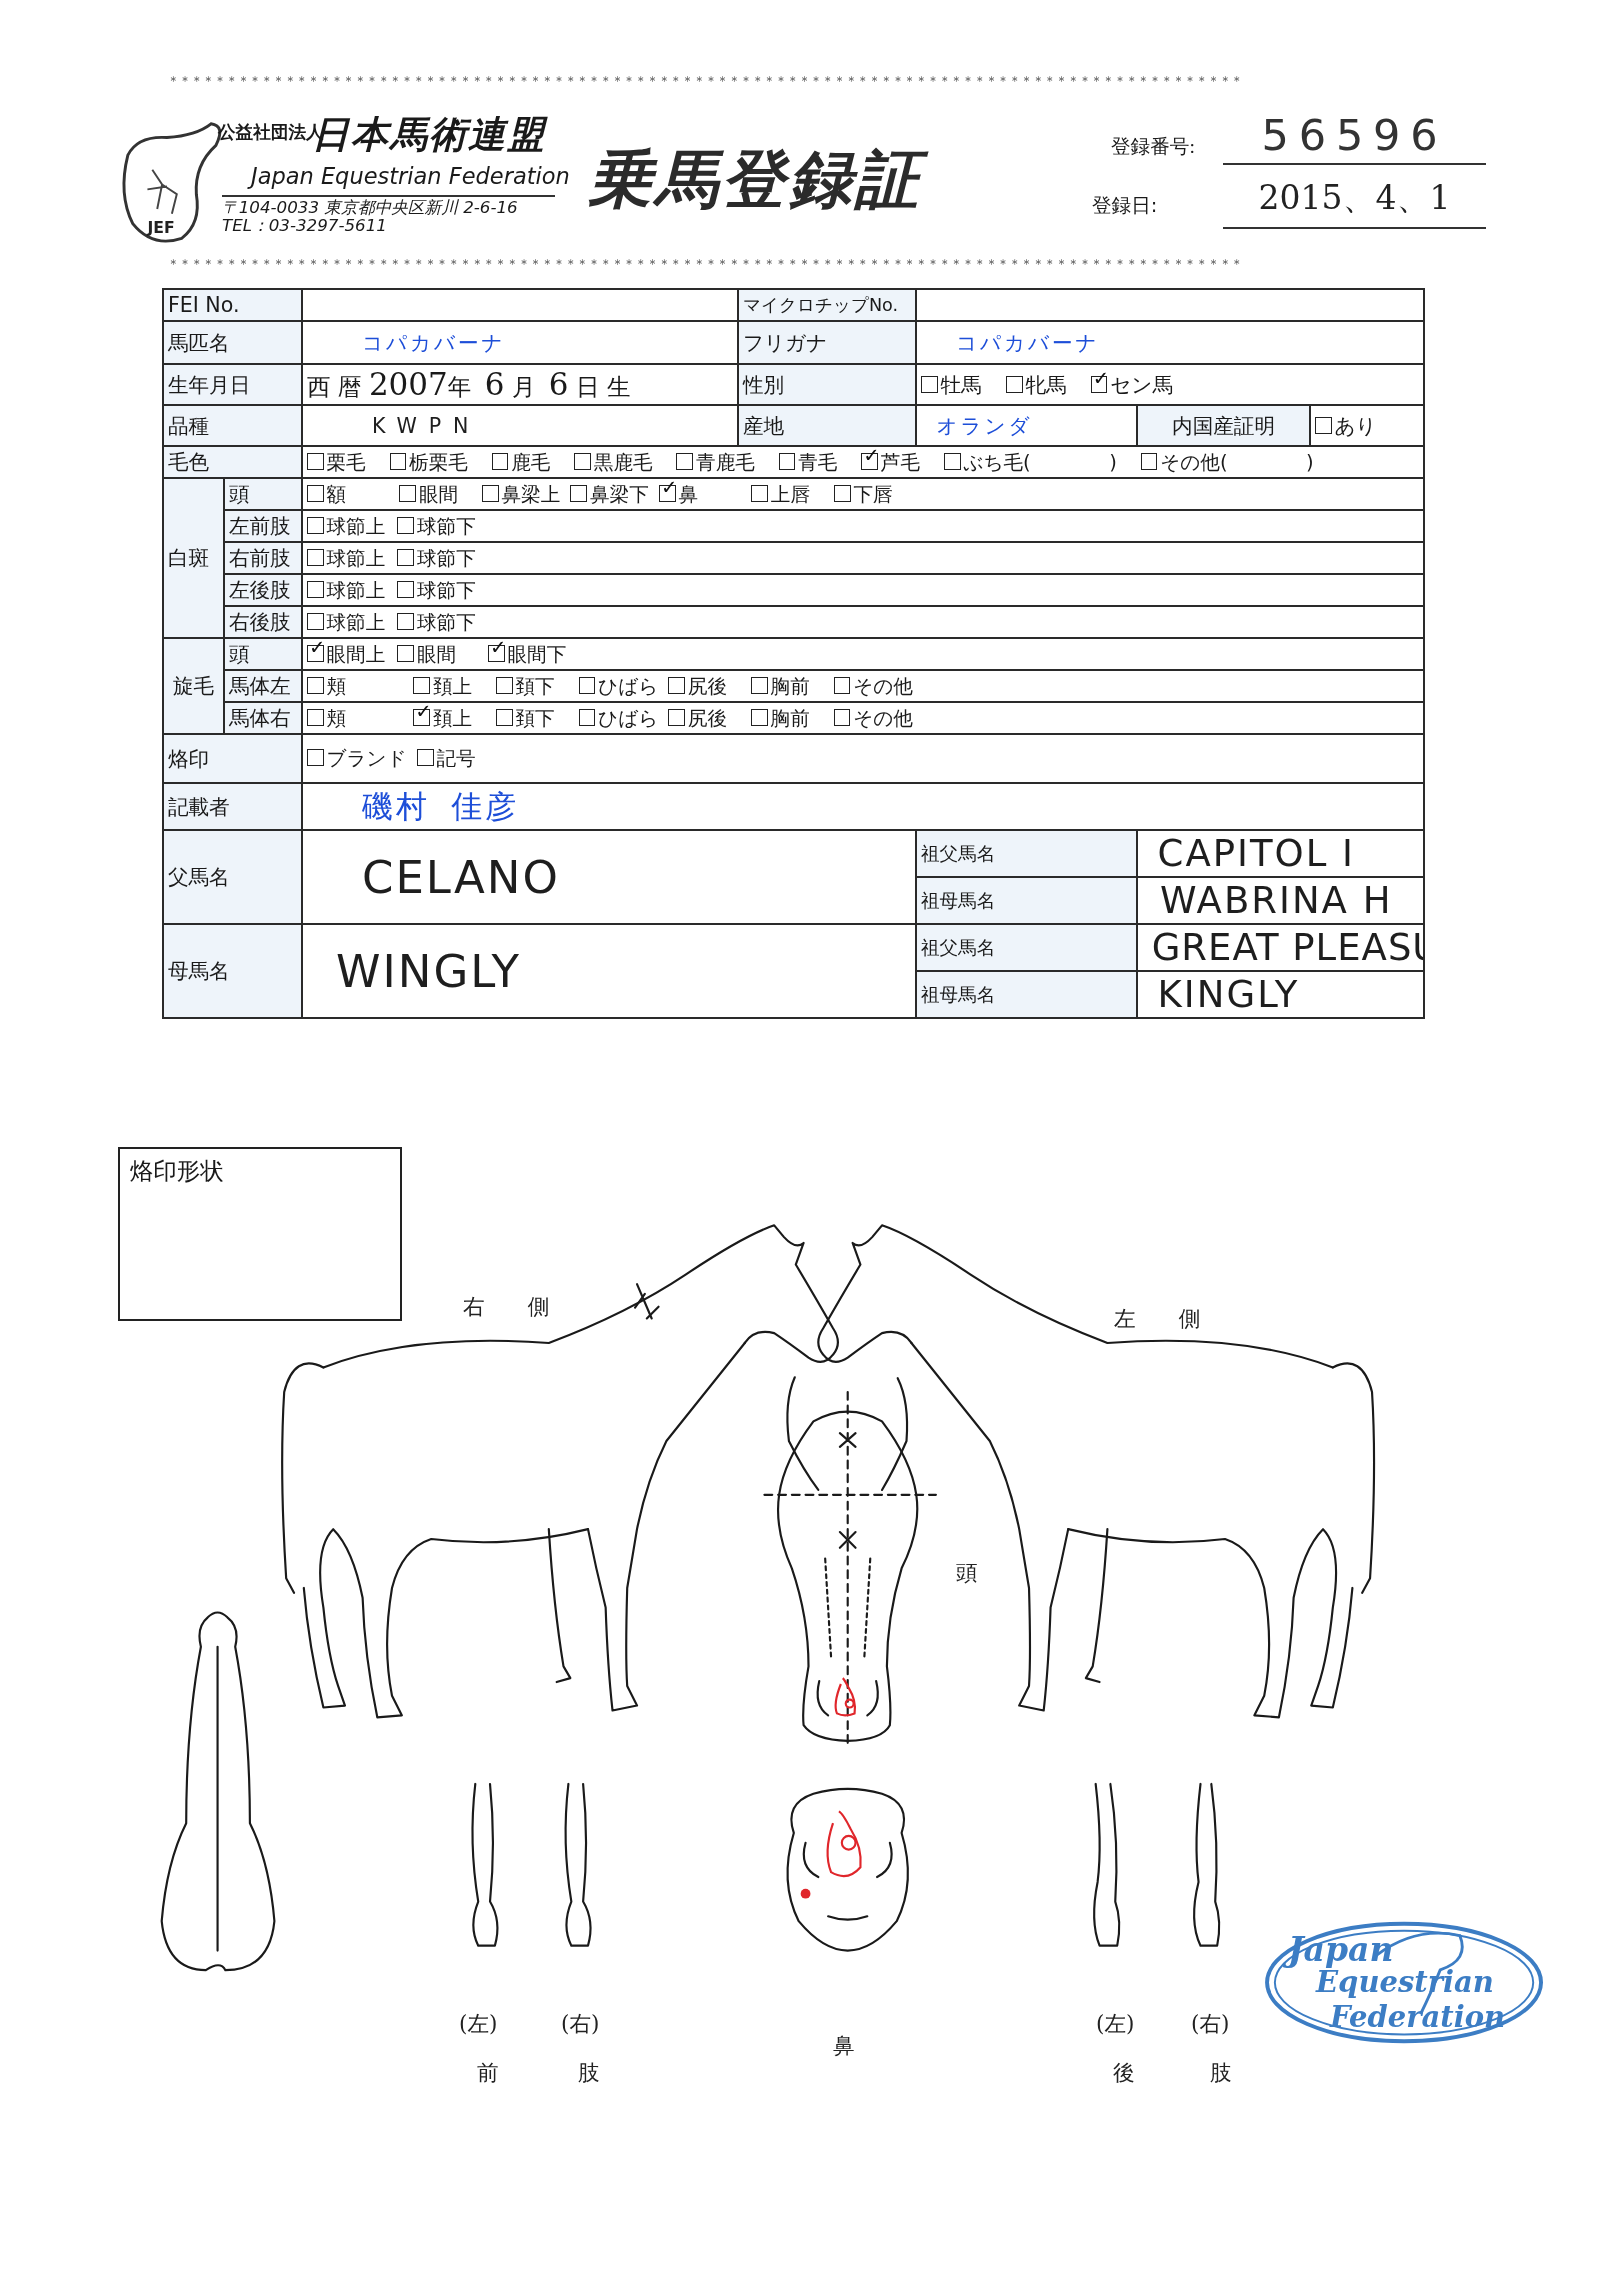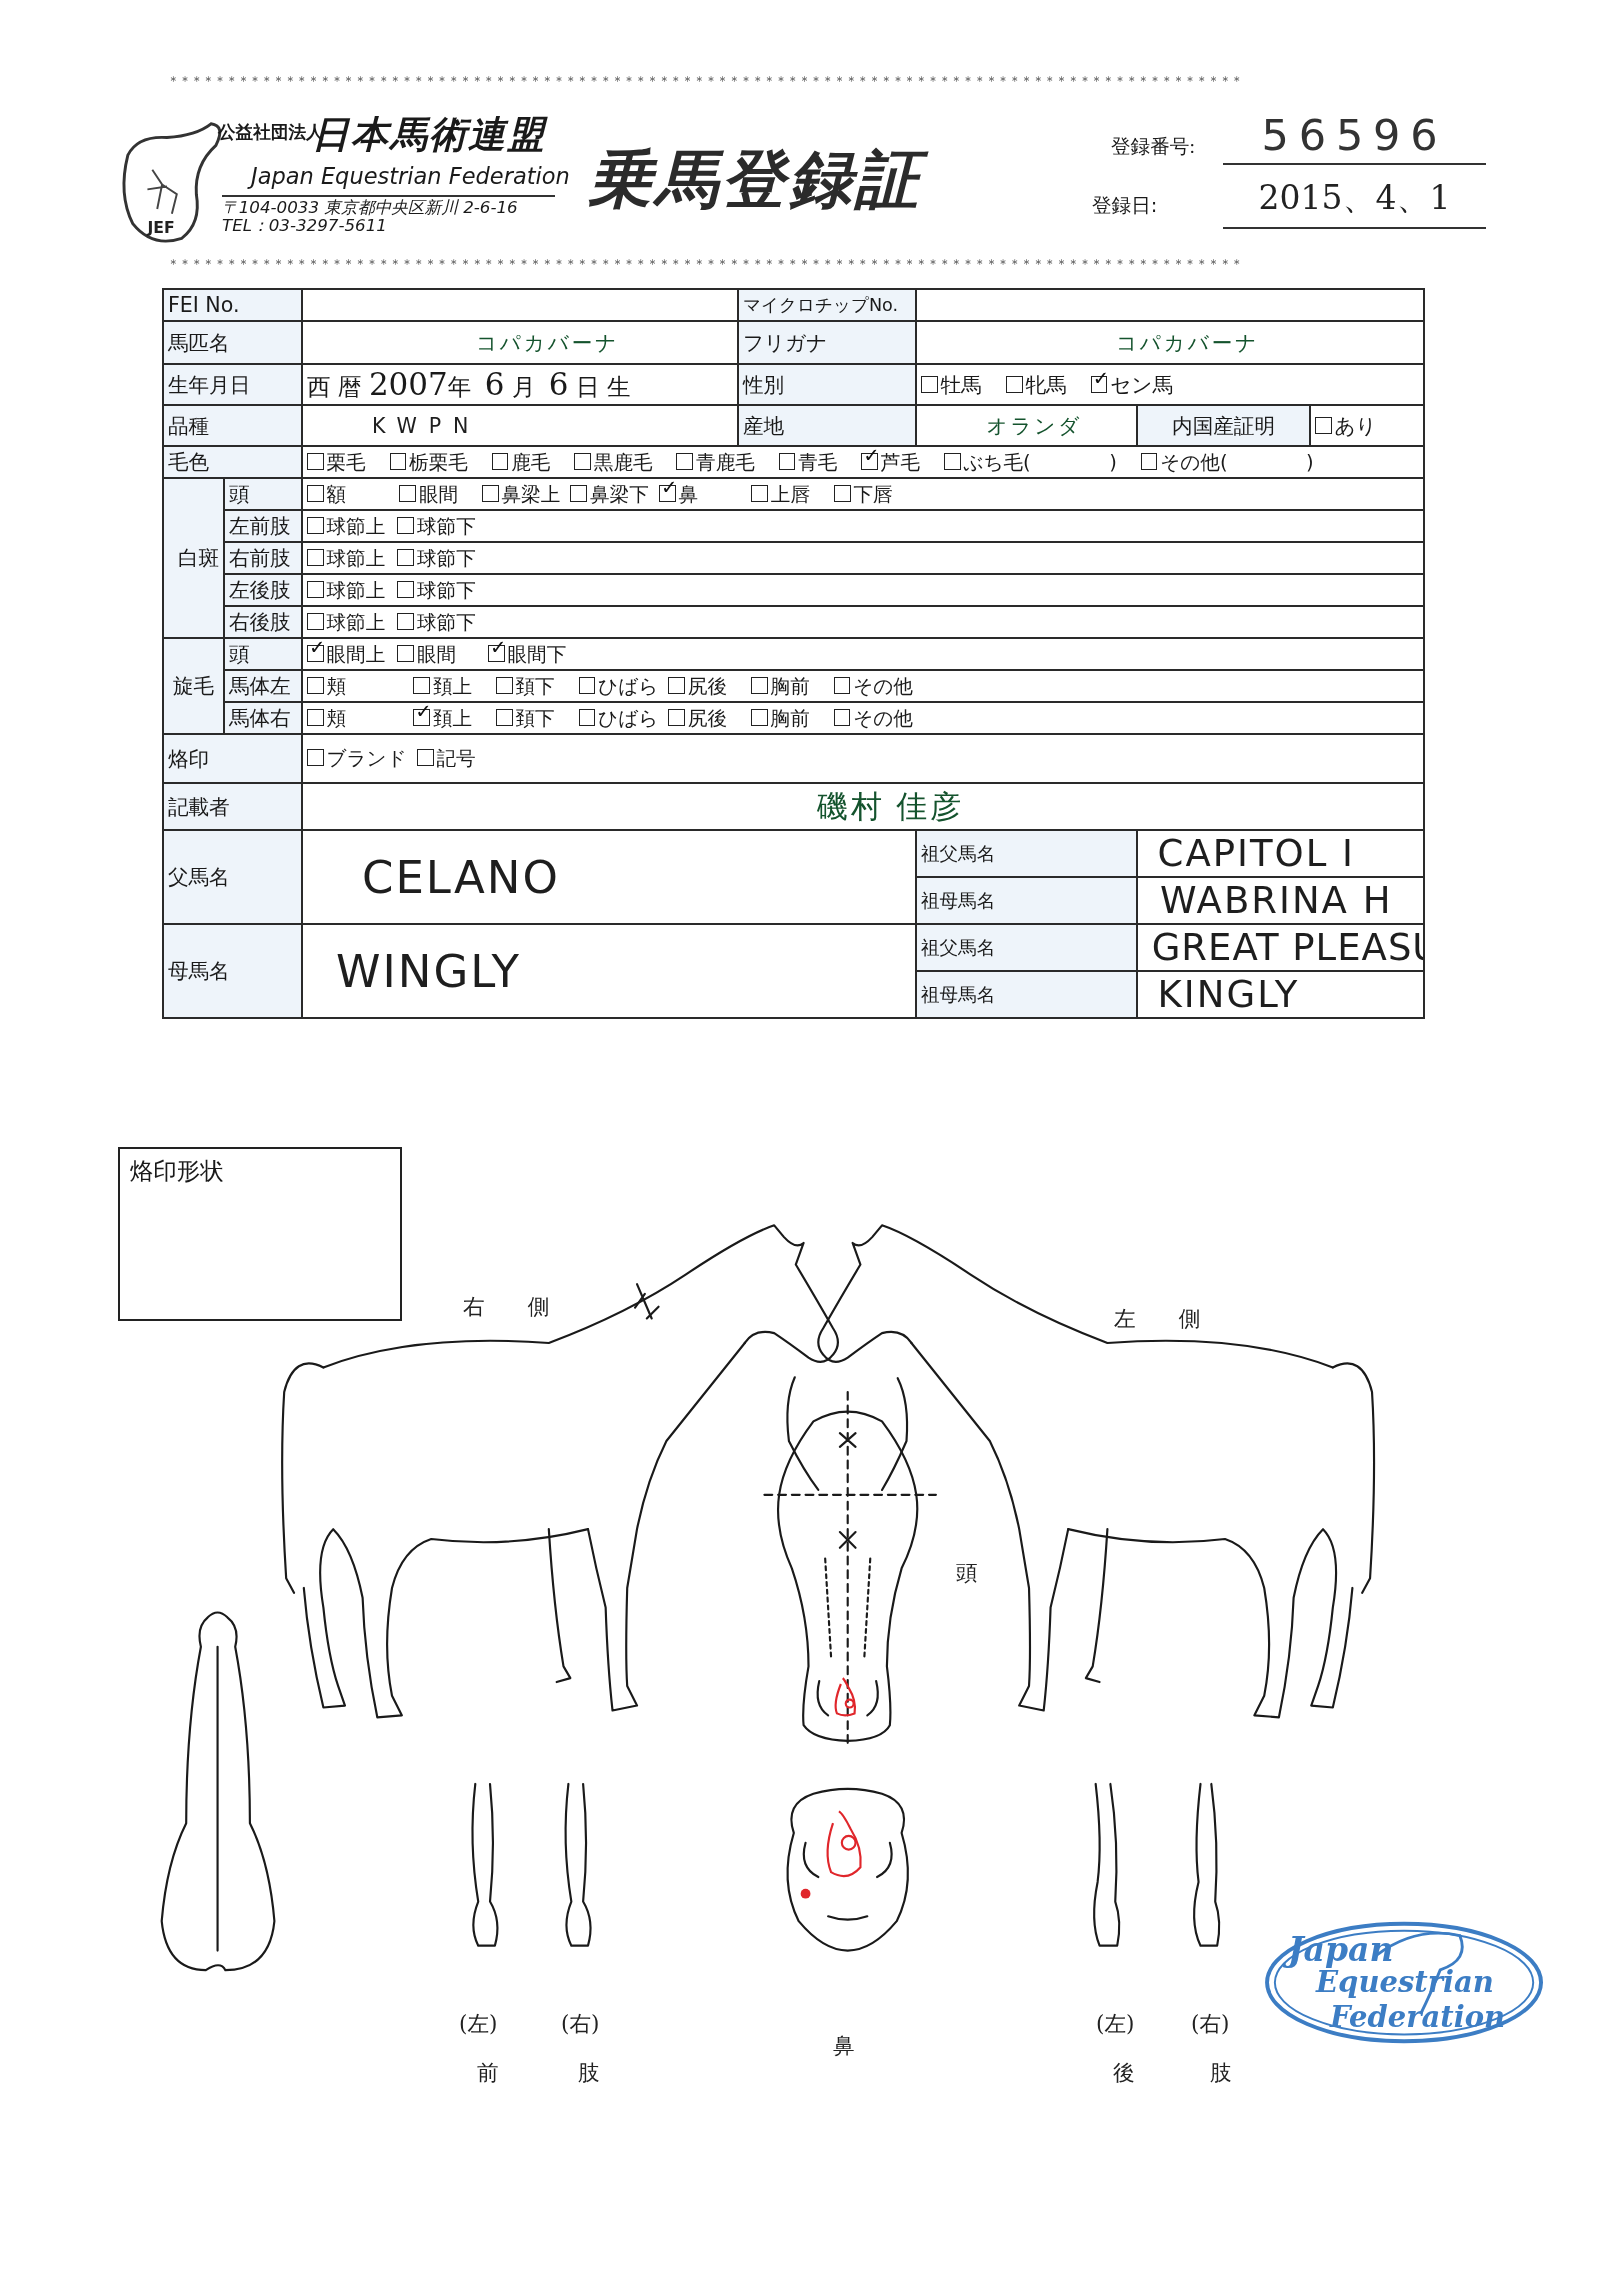--- a/index.html
+++ b/index.html
@@ -23,21 +23,21 @@
     .reg-label { position:absolute; }
     .reg-val { position:absolute; border-bottom:2px solid #333; text-align:center; }
     #reg-no-label { left:1111px; top:133px;font-family:Liberation Serif, serif; }
     #reg-no-val { left:1223px; top:110px; width:263px; height:53px; font-size:43px; letter-spacing:9.8px; font-family:"DejaVu Sans",sans-serif; color:#333; }
     #reg-date-label { left:1092px; top:192px; }
     #reg-date-val { left:1223px; top:176px; width:263px; height:51px; font-size:33px; font-family:"DejaVu Serif",serif; color:#222; }
 
     table.form { position:absolute; left:162px; top:288px; width:1261px; border-collapse:collapse; table-layout:fixed; }
     table.form td { border:2px solid #2a2a2a; font-size:20.6px; padding:0 3.9px; height:30px; vertical-align:middle; overflow:hidden; white-space:nowrap; }
     td.lbl { background:#eef4fa; }
-    td.hand { font-family:Liberation Sans, sans-serif; font-size:33px; color:#14532d; letter-spacing:2.9px;text-align:center; }
+    td.hand { font-family:Liberation Mono, monospace; font-size:33px; color:#1d4ed8; letter-spacing:2.9px; }
     td.hand2 { font-family:"DejaVu Sans",sans-serif; font-size:35px; color:#1e1e1e; letter-spacing:2px; font-weight:400; }
     .cb { display:inline-block; margin-right:17.6px; }
     .cb .box { display:inline-block; width:14.7px; height:14.7px; border:1.5px solid #222; margin-right:2.9px; vertical-align:-1px; position:relative; }
     .cb .box.checked::after { content:"✓"; position:absolute; left:1px; top:-9.8px; font-size:19.6px; color:#111; }
 
     .brand-box { position:absolute; left:118px; top:1147px; width:280px; height:170px; border:2px solid #222; }
     .brand-box span { position:absolute; left:9.8px; top:5.9px; font-size:23.5px; }
 
     .diag-label { position:absolute; font-size:21.6px; font-family:"DejaVu Serif",serif; color:#222; }
     svg.drawing { position:absolute; left:0; top:0; }
@@ -132,21 +132,21 @@
       <span class="cb"><span class="box"></span><span>黒鹿毛</span></span>
       <span class="cb"><span class="box"></span><span>青鹿毛</span></span>
       <span class="cb"><span class="box"></span><span>青毛</span></span>
       <span class="cb"><span class="box checked"></span><span>芦毛</span></span>
       <span class="cb"><span class="box"></span><span>ぶち毛(　　　　)</span></span>
       <span class="cb" style="margin-right:0"><span class="box"></span><span>その他(　　　　)</span></span>
     </td>
   </tr>
 
   <tr>
-    <td class="lbl" rowspan="5" style="white-space:normal;text-align:right">白斑</td>
+    <td class="lbl" rowspan="5" style="white-space:normal;text-align:left">白斑</td>
     <td class="lbl">頭</td>
     <td colspan="5" style="font-size:19.6px">
       <span class="cb" style="margin-right:47px"><span class="box"></span><span>額</span></span>
       <span class="cb"><span class="box"></span><span>眼間</span></span>
       <span class="cb" style="margin-right:3.9px"><span class="box"></span><span>鼻梁上</span></span>
       <span class="cb" style="margin-right:3.9px"><span class="box"></span><span>鼻梁下</span></span>
       <span class="cb" style="margin-right:47px"><span class="box checked"></span><span>鼻</span></span>
       <span class="cb"><span class="box"></span><span>上唇</span></span>
       <span class="cb"><span class="box"></span><span>下唇</span></span>
     </td>

